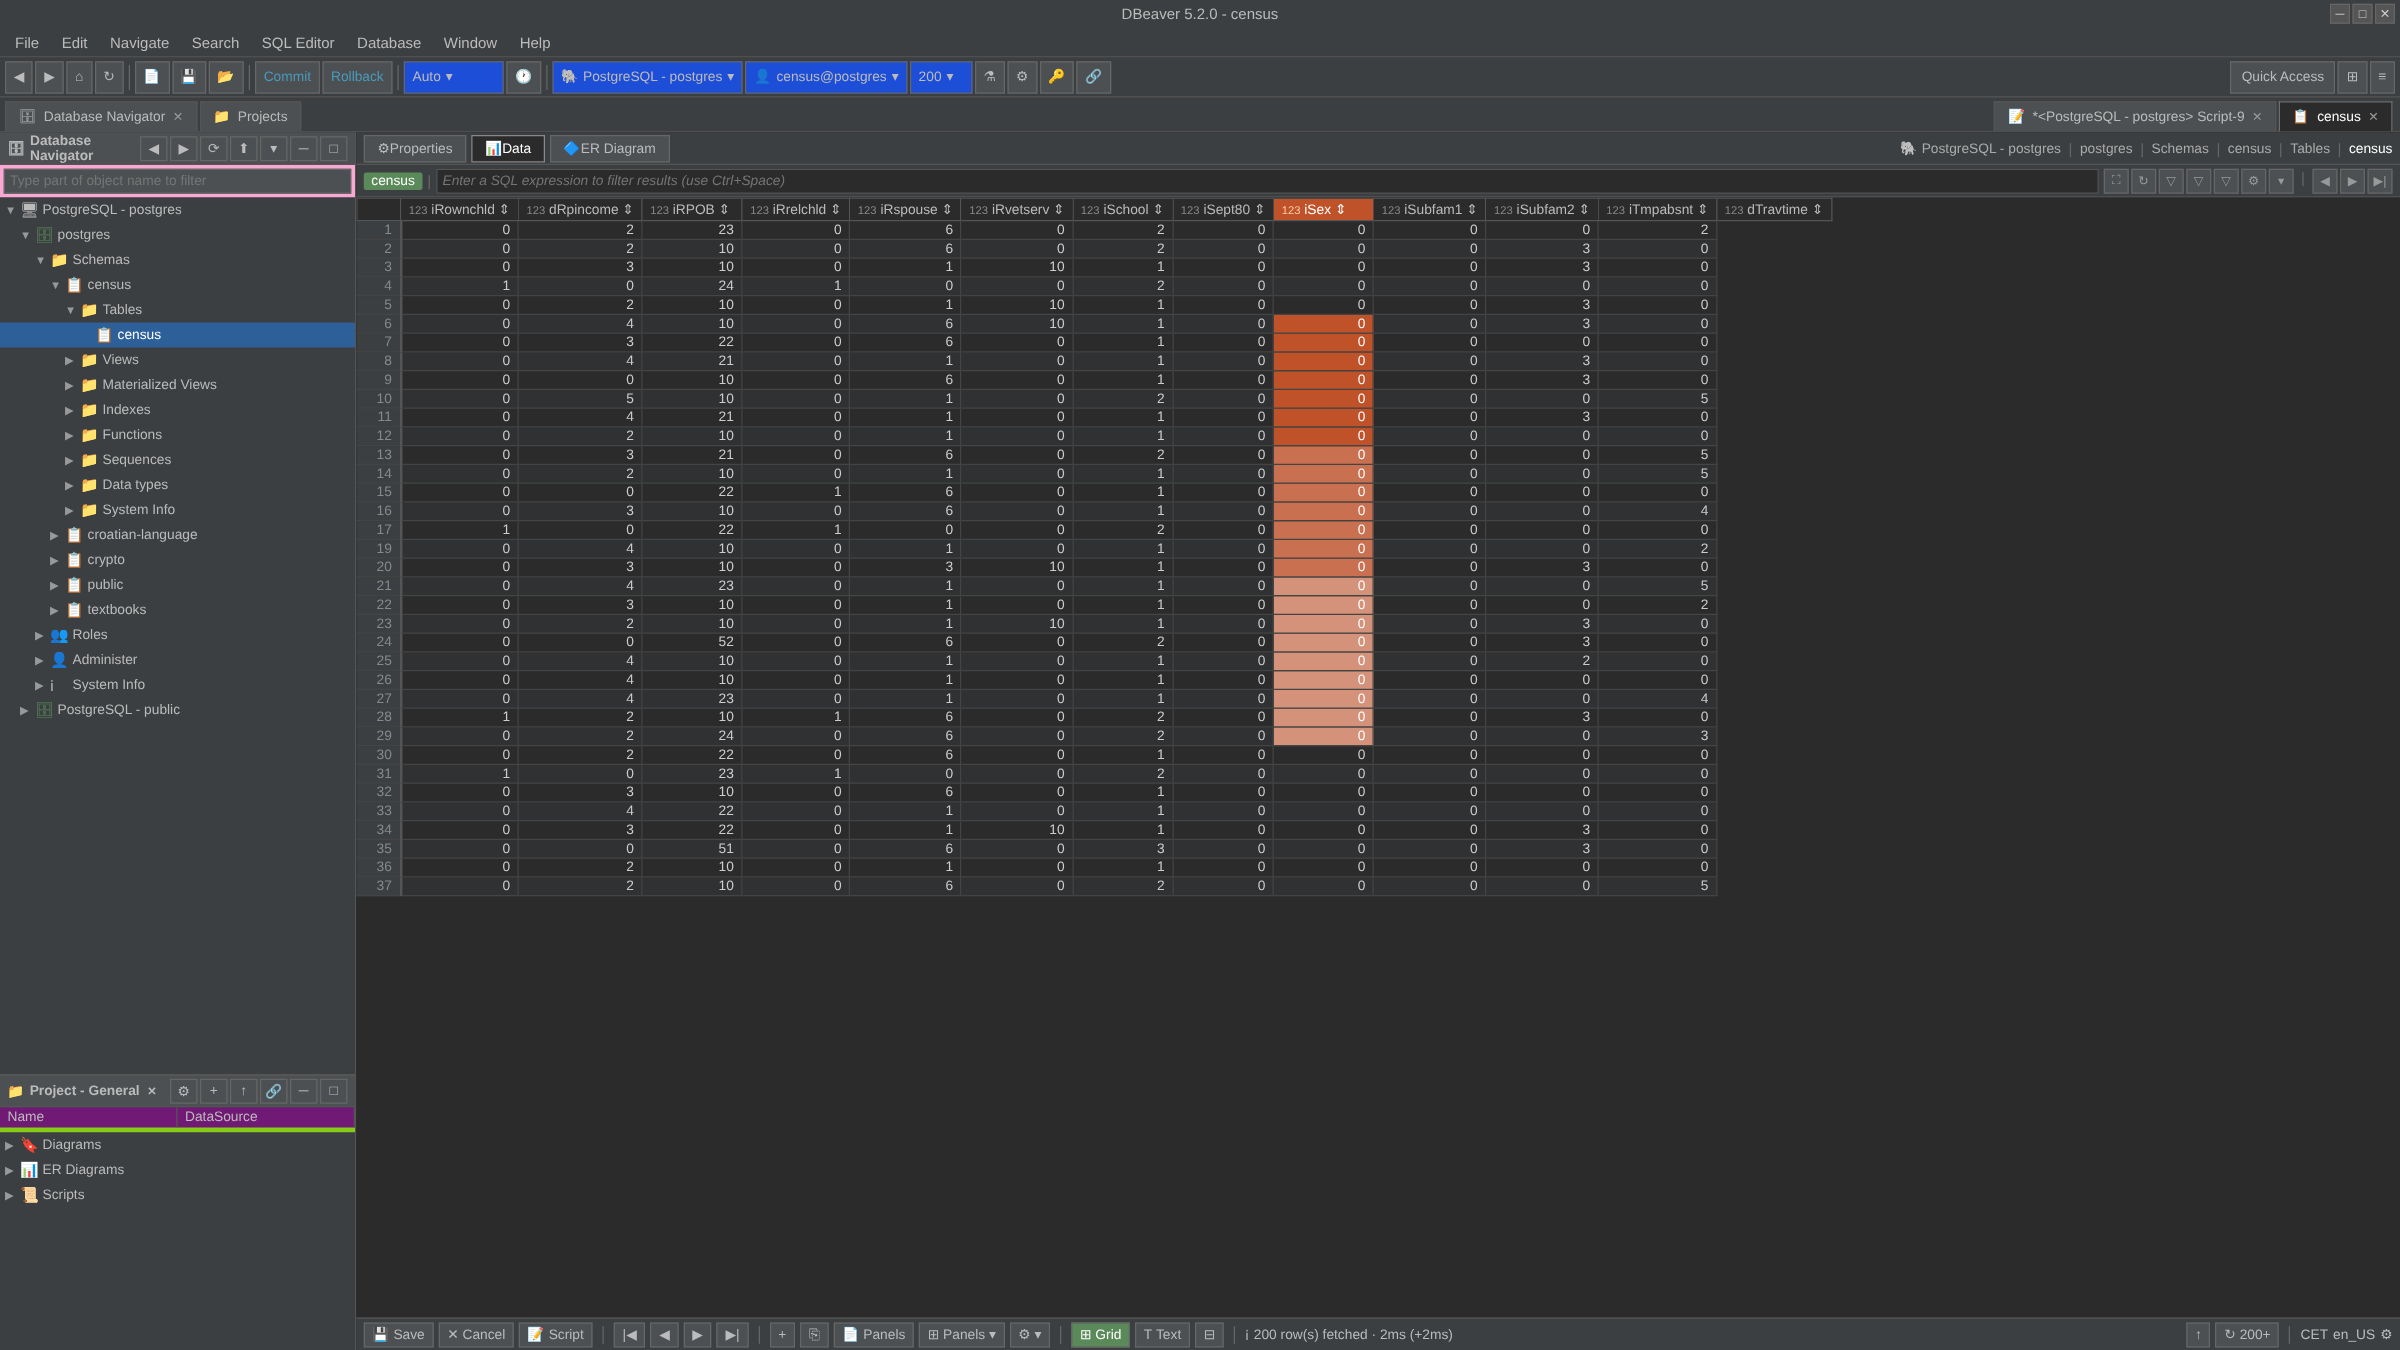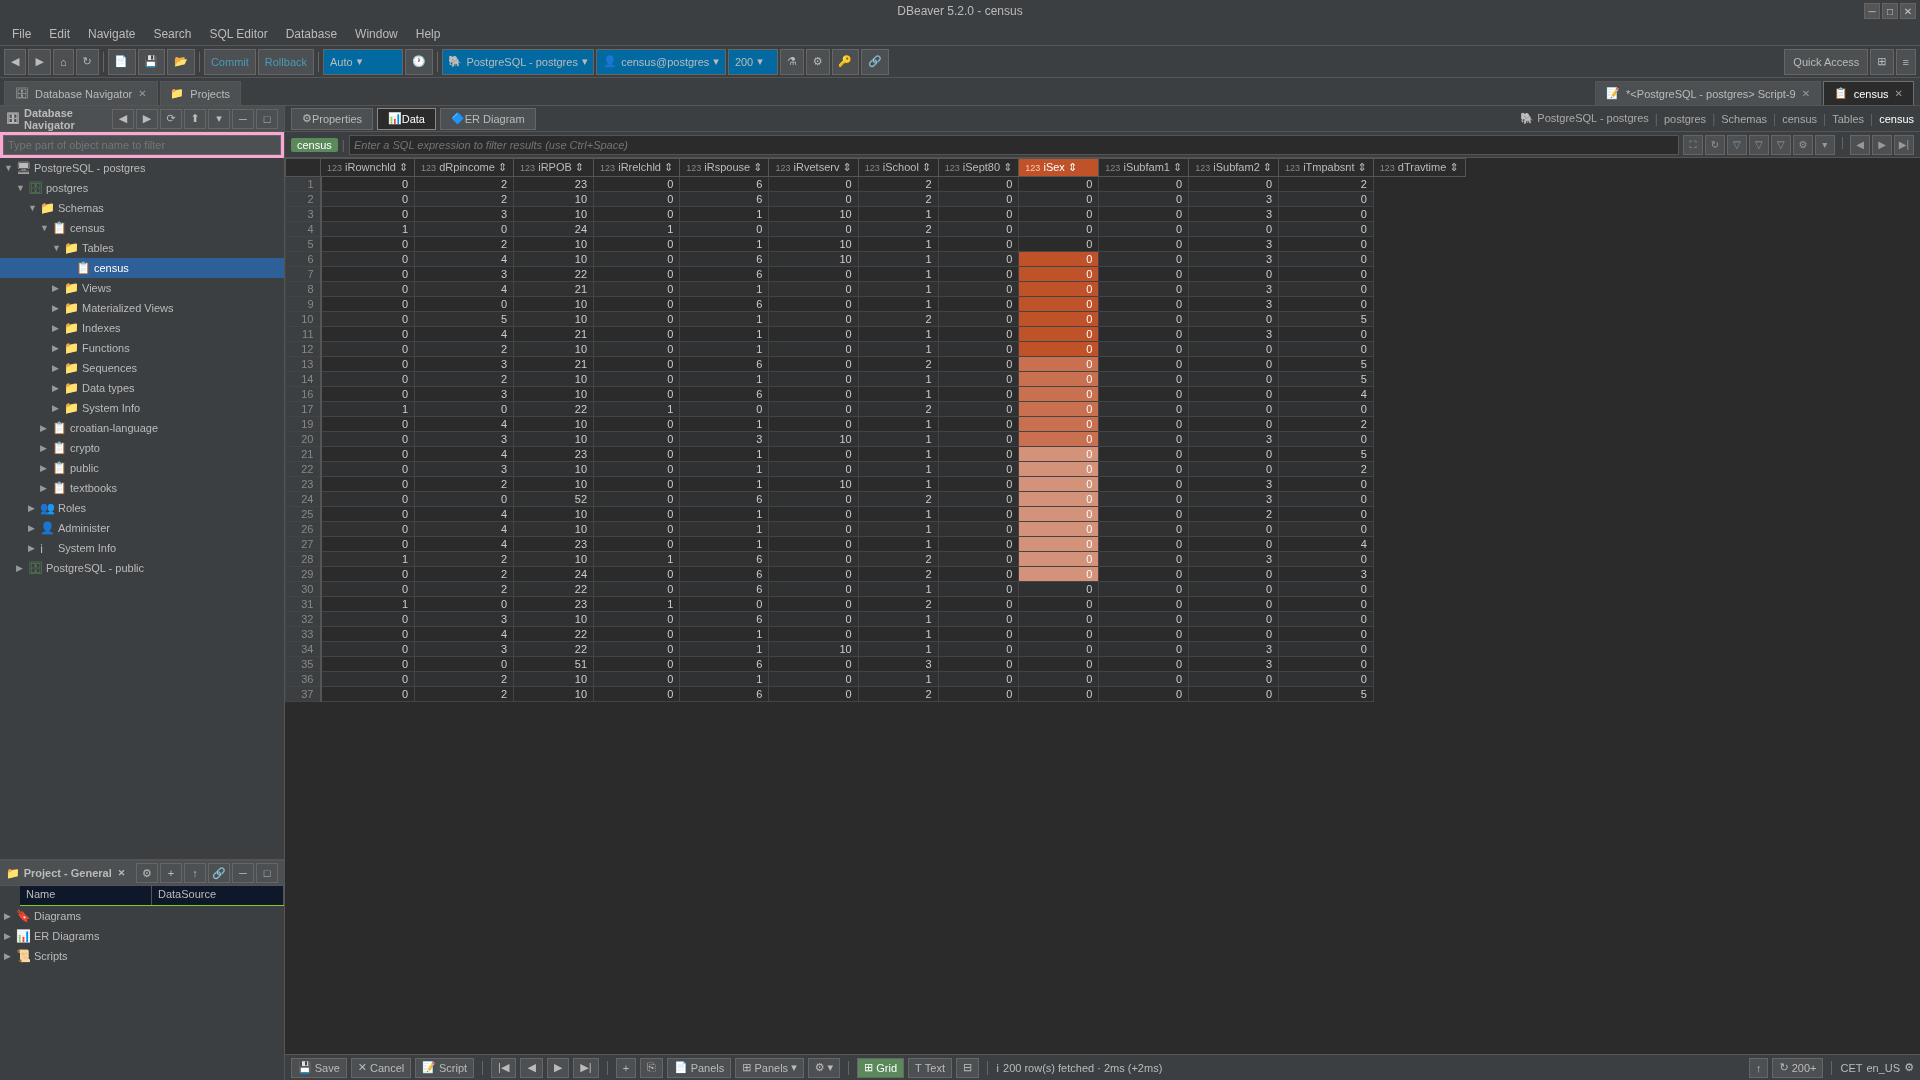--- a/index.html
+++ b/index.html
@@ -75,21 +75,21 @@
       gap: 3px;
       white-space: nowrap;
     }
     .toolbar-btn.accent { color: #4a9aba; }
     .toolbar-separator { width: 1px; height: 20px; background: #666; margin: 0 2px; }
     .toolbar-spacer { flex: 1; }
     
     .toolbar-dropdown {
       height: 26px;
       padding: 0 6px;
-      background: #0369a1;
+      background: #1d4ed8;
       border: 1px solid #666;
       color: #bbbbbb;
       font-size: 11px;
       display: flex;
       align-items: center;
       gap: 4px;
       cursor: pointer;
       min-width: 80px;
     }
     
@@ -214,24 +214,23 @@
       font-size: 11px;
       font-weight: bold;
       color: #bbbbbb;
       gap: 4px;
       border-bottom: 1px solid #555;
       border-top: 1px solid #555;
     }
     
     .project-cols {
       display: flex;
-      background: #0f172a;
-      border-bottom: 1px solid #84cc16;
+      background: #701a75;
+      border-bottom: 4px solid #84cc16;
       height: 20px;
-      margin-left: 20px;
     }
     .project-col {
       flex: 1;
       font-size: 11px;
       padding: 2px 6px;
       color: #bbbbbb;
       border-right: 1px solid #555;
     }
     
     .project-tree {
@@ -971,20 +970,35 @@
               <td>10</td>
               <td>0</td>
               <td>1</td>
               <td>0</td>
               <td>1</td>
               <td>0</td>
               <td style="background: rgb(200, 112, 80); color: rgb(255, 255, 255);">0</td>
               <td>0</td>
               <td>0</td>
               <td>5</td>
+            </tr>
+            <tr>
+              <td class="row-num">15</td>
+              <td>0</td>
+              <td>0</td>
+              <td>22</td>
+              <td>1</td>
+              <td>6</td>
+              <td>0</td>
+              <td>1</td>
+              <td>0</td>
+              <td style="background: rgb(200, 112, 80); color: rgb(255, 255, 255);">0</td>
+              <td>0</td>
+              <td>0</td>
+              <td>0</td>
             </tr>
             <tr>
               <td class="row-num">16</td>
               <td>0</td>
               <td>3</td>
               <td>10</td>
               <td>0</td>
               <td>6</td>
               <td>0</td>
               <td>1</td>

